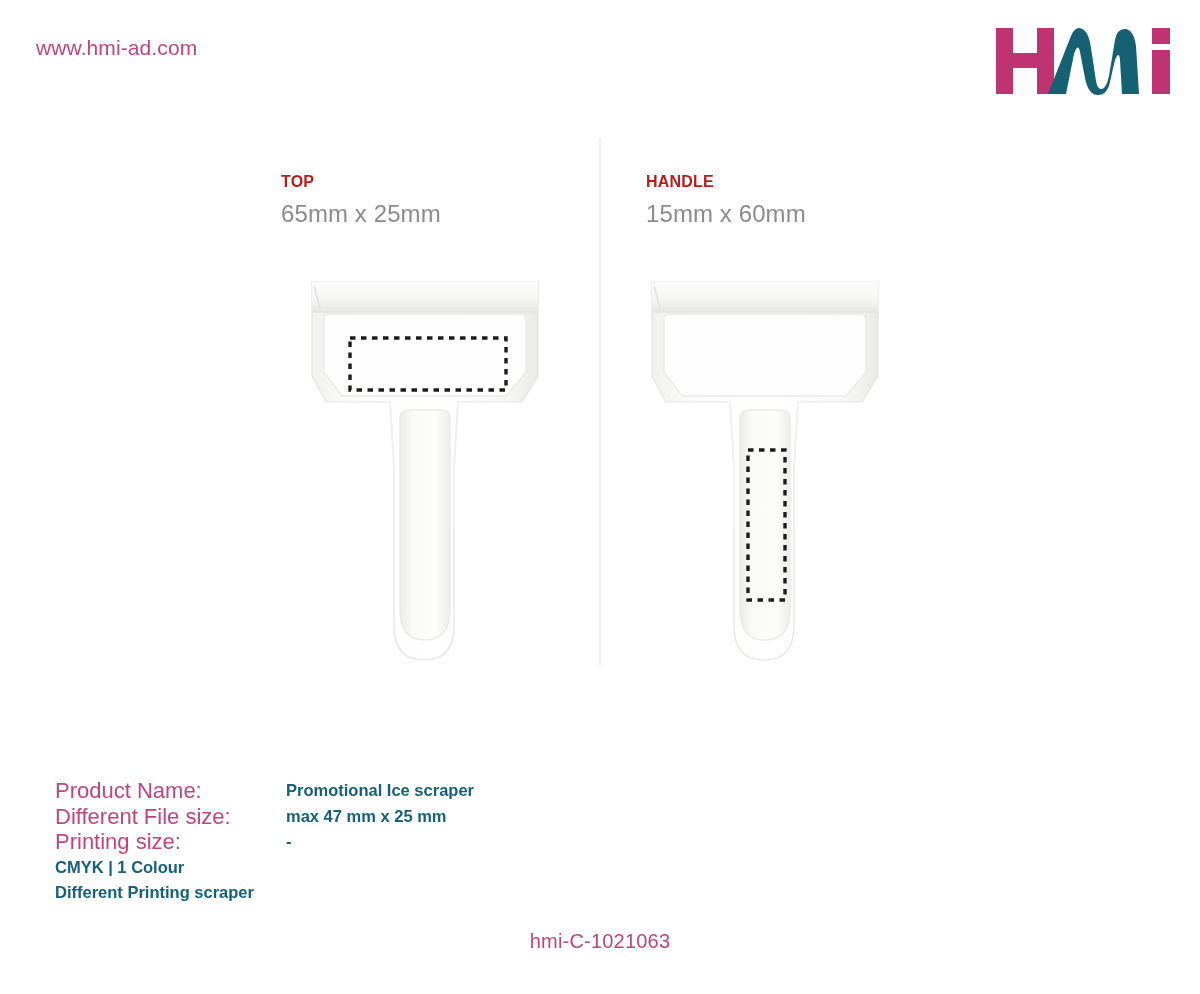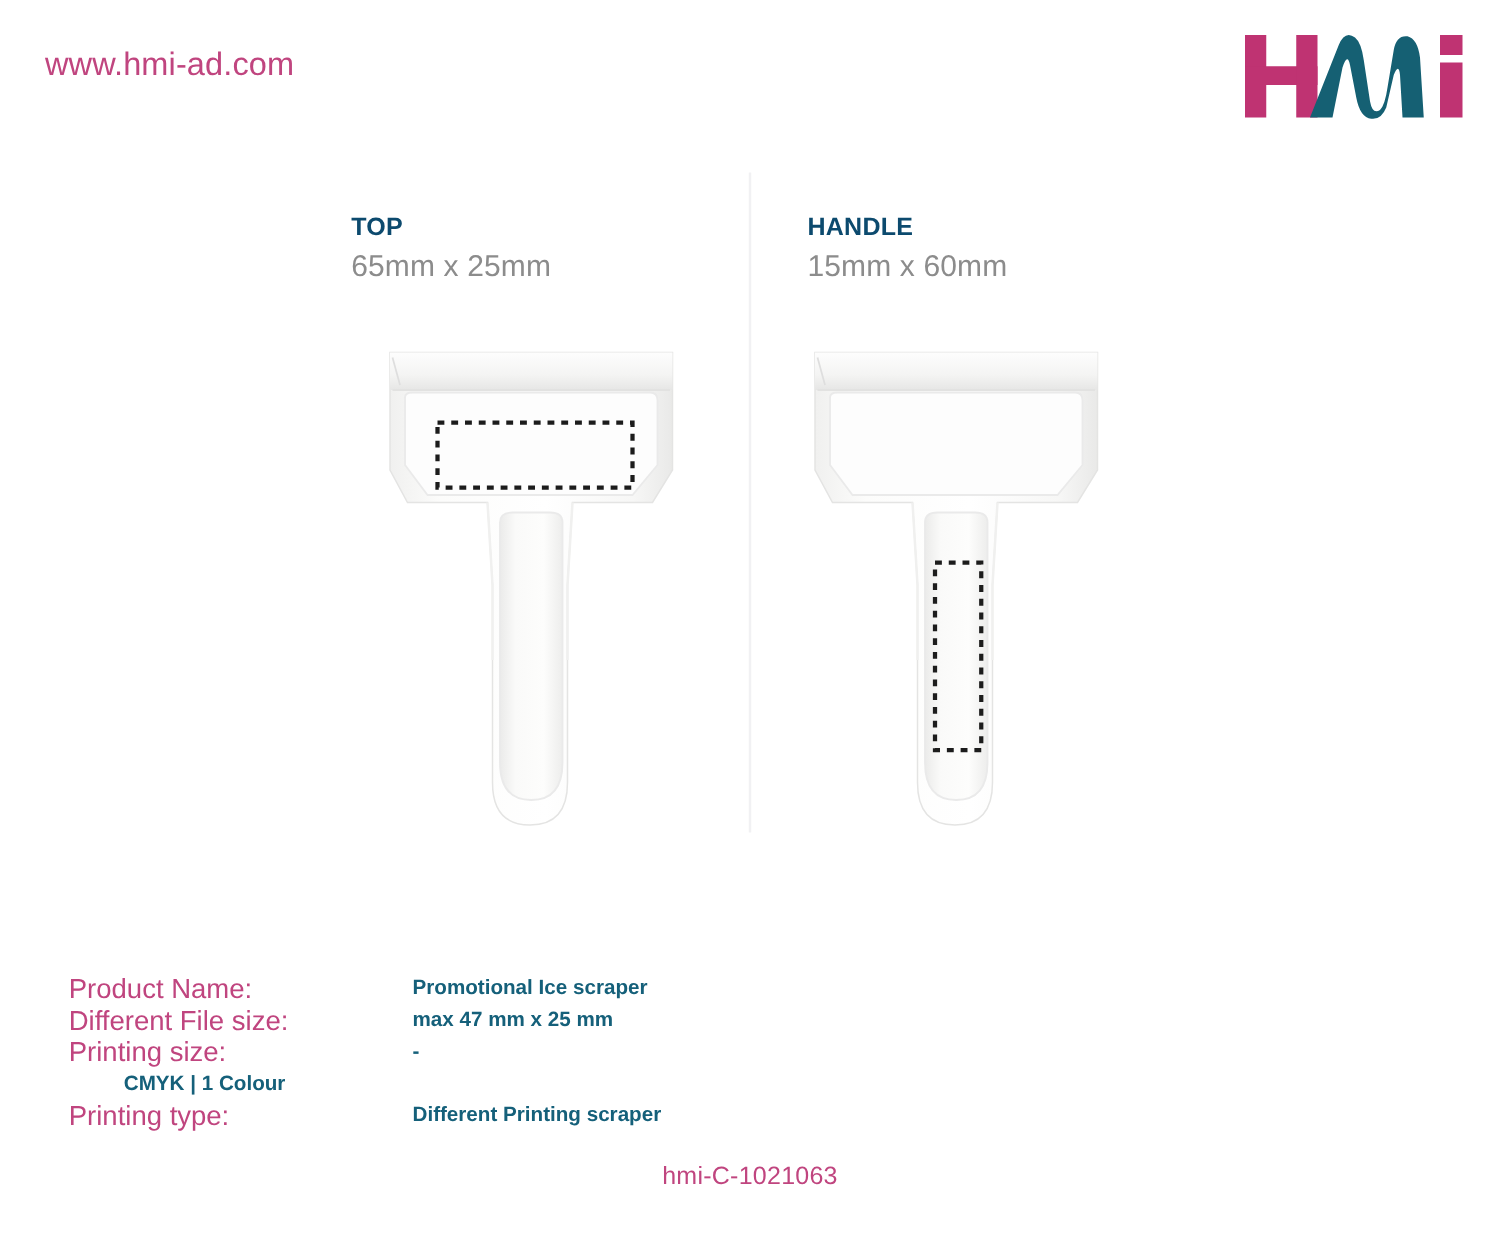--- a/index.html
+++ b/index.html
@@ -14,21 +14,21 @@
     position: relative;
     font-family: "Liberation Sans", sans-serif;
     overflow: hidden;
   }
 
   
   #site-url {
     position: absolute;
     left: 36px;
     top: 36px;
-    font-size: 26px;
+    font-size: 21px;
     color: #c0457f;
     letter-spacing: 0.1px;
     white-space: nowrap;
   }
 
   #brand-logo {
     position: absolute;
     right: 22px;
     top: 26px;
     width: 182px;
@@ -47,23 +47,23 @@
 
   
   .view-panel {
     position: absolute;
     top: 170px;
   }
   #panel-top   { left: 281px; width: 300px; }
   #panel-handle{ left: 646px; width: 300px; }
 
   .view-title {
-    font-size: 20px;
+    font-size: 16px;
     font-weight: bold;
-    color: #0c4a6e;
+    color: #b91c1c;
     letter-spacing: 0.2px;
     margin: 0;
     line-height: 24px;
   }
   .view-dims {
     font-size: 24px;
     color: #8c8c8c;
     margin: 9px 0 0 0;
     line-height: 22px;
     letter-spacing: 0.1px;
@@ -93,21 +93,20 @@
   }
   .spec-label {
     width: 231px;
     font-size: 22px;
     color: #c0457f;
   }
   .spec-value {
     font-size: 16.5px;
     font-weight: bold;
     color: #15607a;
-    margin-left: 44px;
   }
 
   
   #product-code {
     position: absolute;
     left: 0;
     right: 0;
     top: 930px;
     text-align: center;
     font-size: 20px;
@@ -245,18 +244,17 @@
     <span class="spec-value">max 47 mm x 25 mm</span>
   </div>
   <div class="spec-row">
     <span class="spec-label">Printing size:</span>
     <span class="spec-value">-</span>
   </div>
   <div class="spec-row">
     <span class="spec-value">CMYK | 1 Colour</span>
   </div>
   <div class="spec-row">
-    <span class="spec-label">Printing type:</span>
     <span class="spec-value">Different Printing scraper</span>
   </div>
 </div>
 
 <div id="product-code">hmi-C-1021063</div>
 
 </body></html>

